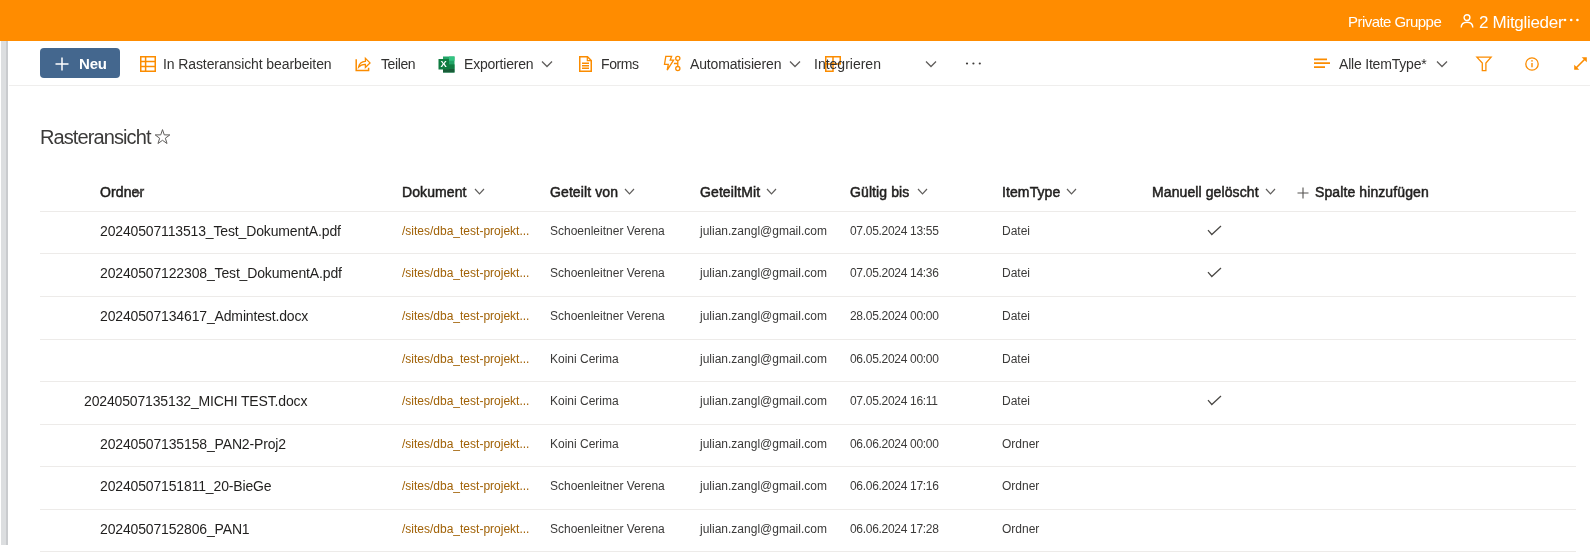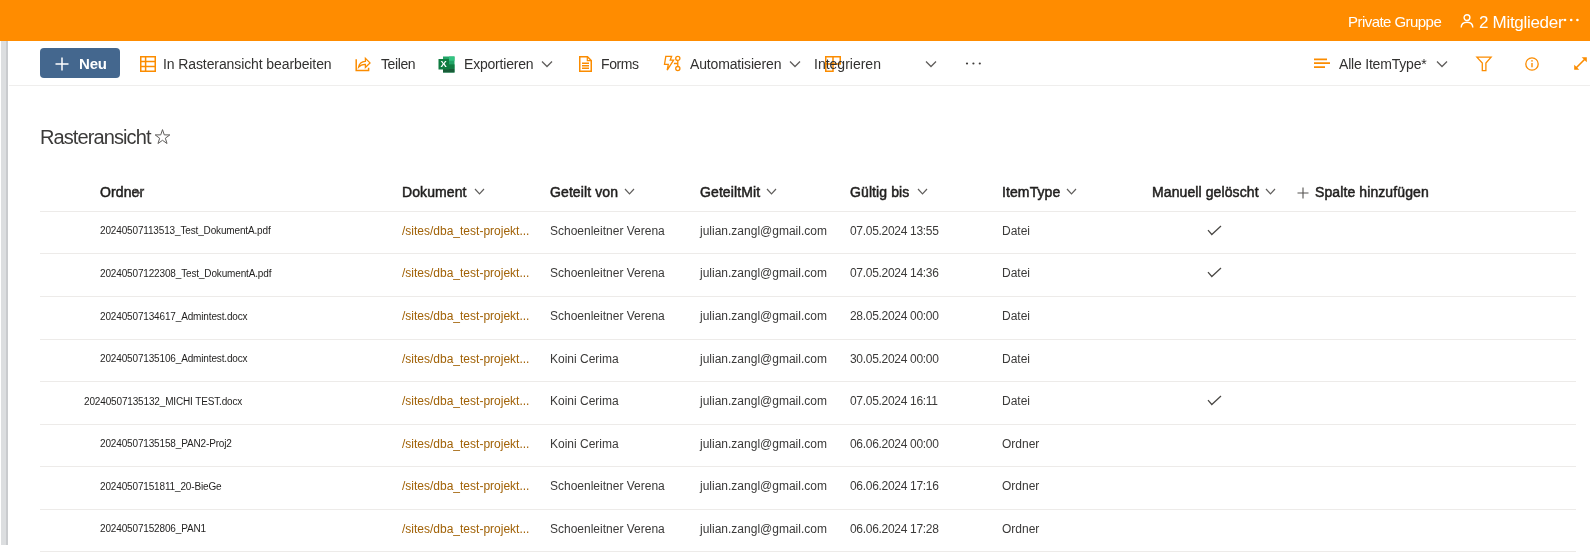--- a/index.html
+++ b/index.html
@@ -1,20 +1,20 @@
 <!DOCTYPE html>
 <html><head><meta charset="utf-8"><style>
 *{margin:0;padding:0;box-sizing:border-box}
 html,body{width:1590px;height:559px;overflow:hidden}
 body{font-family:"Liberation Sans",sans-serif;background:#fff;position:relative}
 .abs{position:absolute}
 .topbar{position:absolute;left:0;top:0;width:1590px;height:41px;background:#ff8c00;color:#fff}
 .cmdlabel{position:absolute;top:54px;height:20px;line-height:20px;font-size:14px;color:#323130;letter-spacing:-0.4px;white-space:nowrap}
 .hdr{position:absolute;top:182px;height:20px;line-height:20px;font-size:14px;font-weight:400;-webkit-text-stroke:0.5px #201f1e;color:#201f1e;letter-spacing:0.1px;white-space:nowrap}
-.cell14{position:absolute;top:-1px;font-size:10px;color:#201f1e;letter-spacing:-0.15px;white-space:nowrap}
+.cell14{position:absolute;top:-1px;font-size:14px;color:#201f1e;letter-spacing:-0.15px;white-space:nowrap}
 .cell12{position:absolute;top:-1px;font-size:12px;color:#3b3a39;letter-spacing:0;white-space:nowrap}
 .datecell{letter-spacing:-0.3px !important}
 .link{color:#a16207}
 .hline{position:absolute;height:1px;background:#edebe9;left:40px;width:1536px}
 svg{position:absolute;overflow:visible}
 </style></head>
 <body>
 
 <div class="topbar">
   <div class="abs" style="left:1348px;top:13px;font-size:15px;letter-spacing:-0.55px">Private Gruppe</div>
@@ -196,25 +196,24 @@
 </div>
 <div class="abs" style="left:0;top:296px;width:1434px;height:43px">
   <div class="cell14" style="left:100px;line-height:43px">20240507134617_Admintest.docx</div>
   <div class="cell12 link" style="left:402px;line-height:43px">/sites/dba_test-projekt...</div>
   <div class="cell12" style="left:550px;line-height:43px">Schoenleitner Verena</div>
   <div class="cell12" style="left:700px;line-height:43px">julian.zangl@gmail.com</div>
   <div class="cell12 datecell" style="left:850px;line-height:43px">28.05.2024 00:00</div>
   <div class="cell12" style="left:1002px;line-height:43px">Datei</div>
 </div>
 <div class="abs" style="left:0;top:339px;width:1590px;height:42px">
-  <div class="cell14" style="left:100px;line-height:42px">20240507135106_Admintest.docx</div>
   <div class="cell12 link" style="left:402px;line-height:42px">/sites/dba_test-projekt...</div>
   <div class="cell12" style="left:550px;line-height:42px">Koini Cerima</div>
   <div class="cell12" style="left:700px;line-height:42px">julian.zangl@gmail.com</div>
-  <div class="cell12 datecell" style="left:850px;line-height:42px">30.05.2024 00:00</div>
+  <div class="cell12 datecell" style="left:850px;line-height:42px">06.05.2024 00:00</div>
   <div class="cell12" style="left:1002px;line-height:42px">Datei</div>
 </div>
 <div class="abs" style="left:0;top:381px;width:1590px;height:43px">
   <div class="cell14" style="left:84px;line-height:43px">20240507135132_MICHI TEST.docx</div>
   <div class="cell12 link" style="left:402px;line-height:43px">/sites/dba_test-projekt...</div>
   <div class="cell12" style="left:550px;line-height:43px">Koini Cerima</div>
   <div class="cell12" style="left:700px;line-height:43px">julian.zangl@gmail.com</div>
   <div class="cell12 datecell" style="left:850px;line-height:43px">07.05.2024 16:11</div>
   <div class="cell12" style="left:1002px;line-height:43px">Datei</div>
   <svg style="left:1207px;top:14px" width="15" height="11" viewBox="0 0 15 11" fill="none" stroke="#4a4845" stroke-width="1.25">

